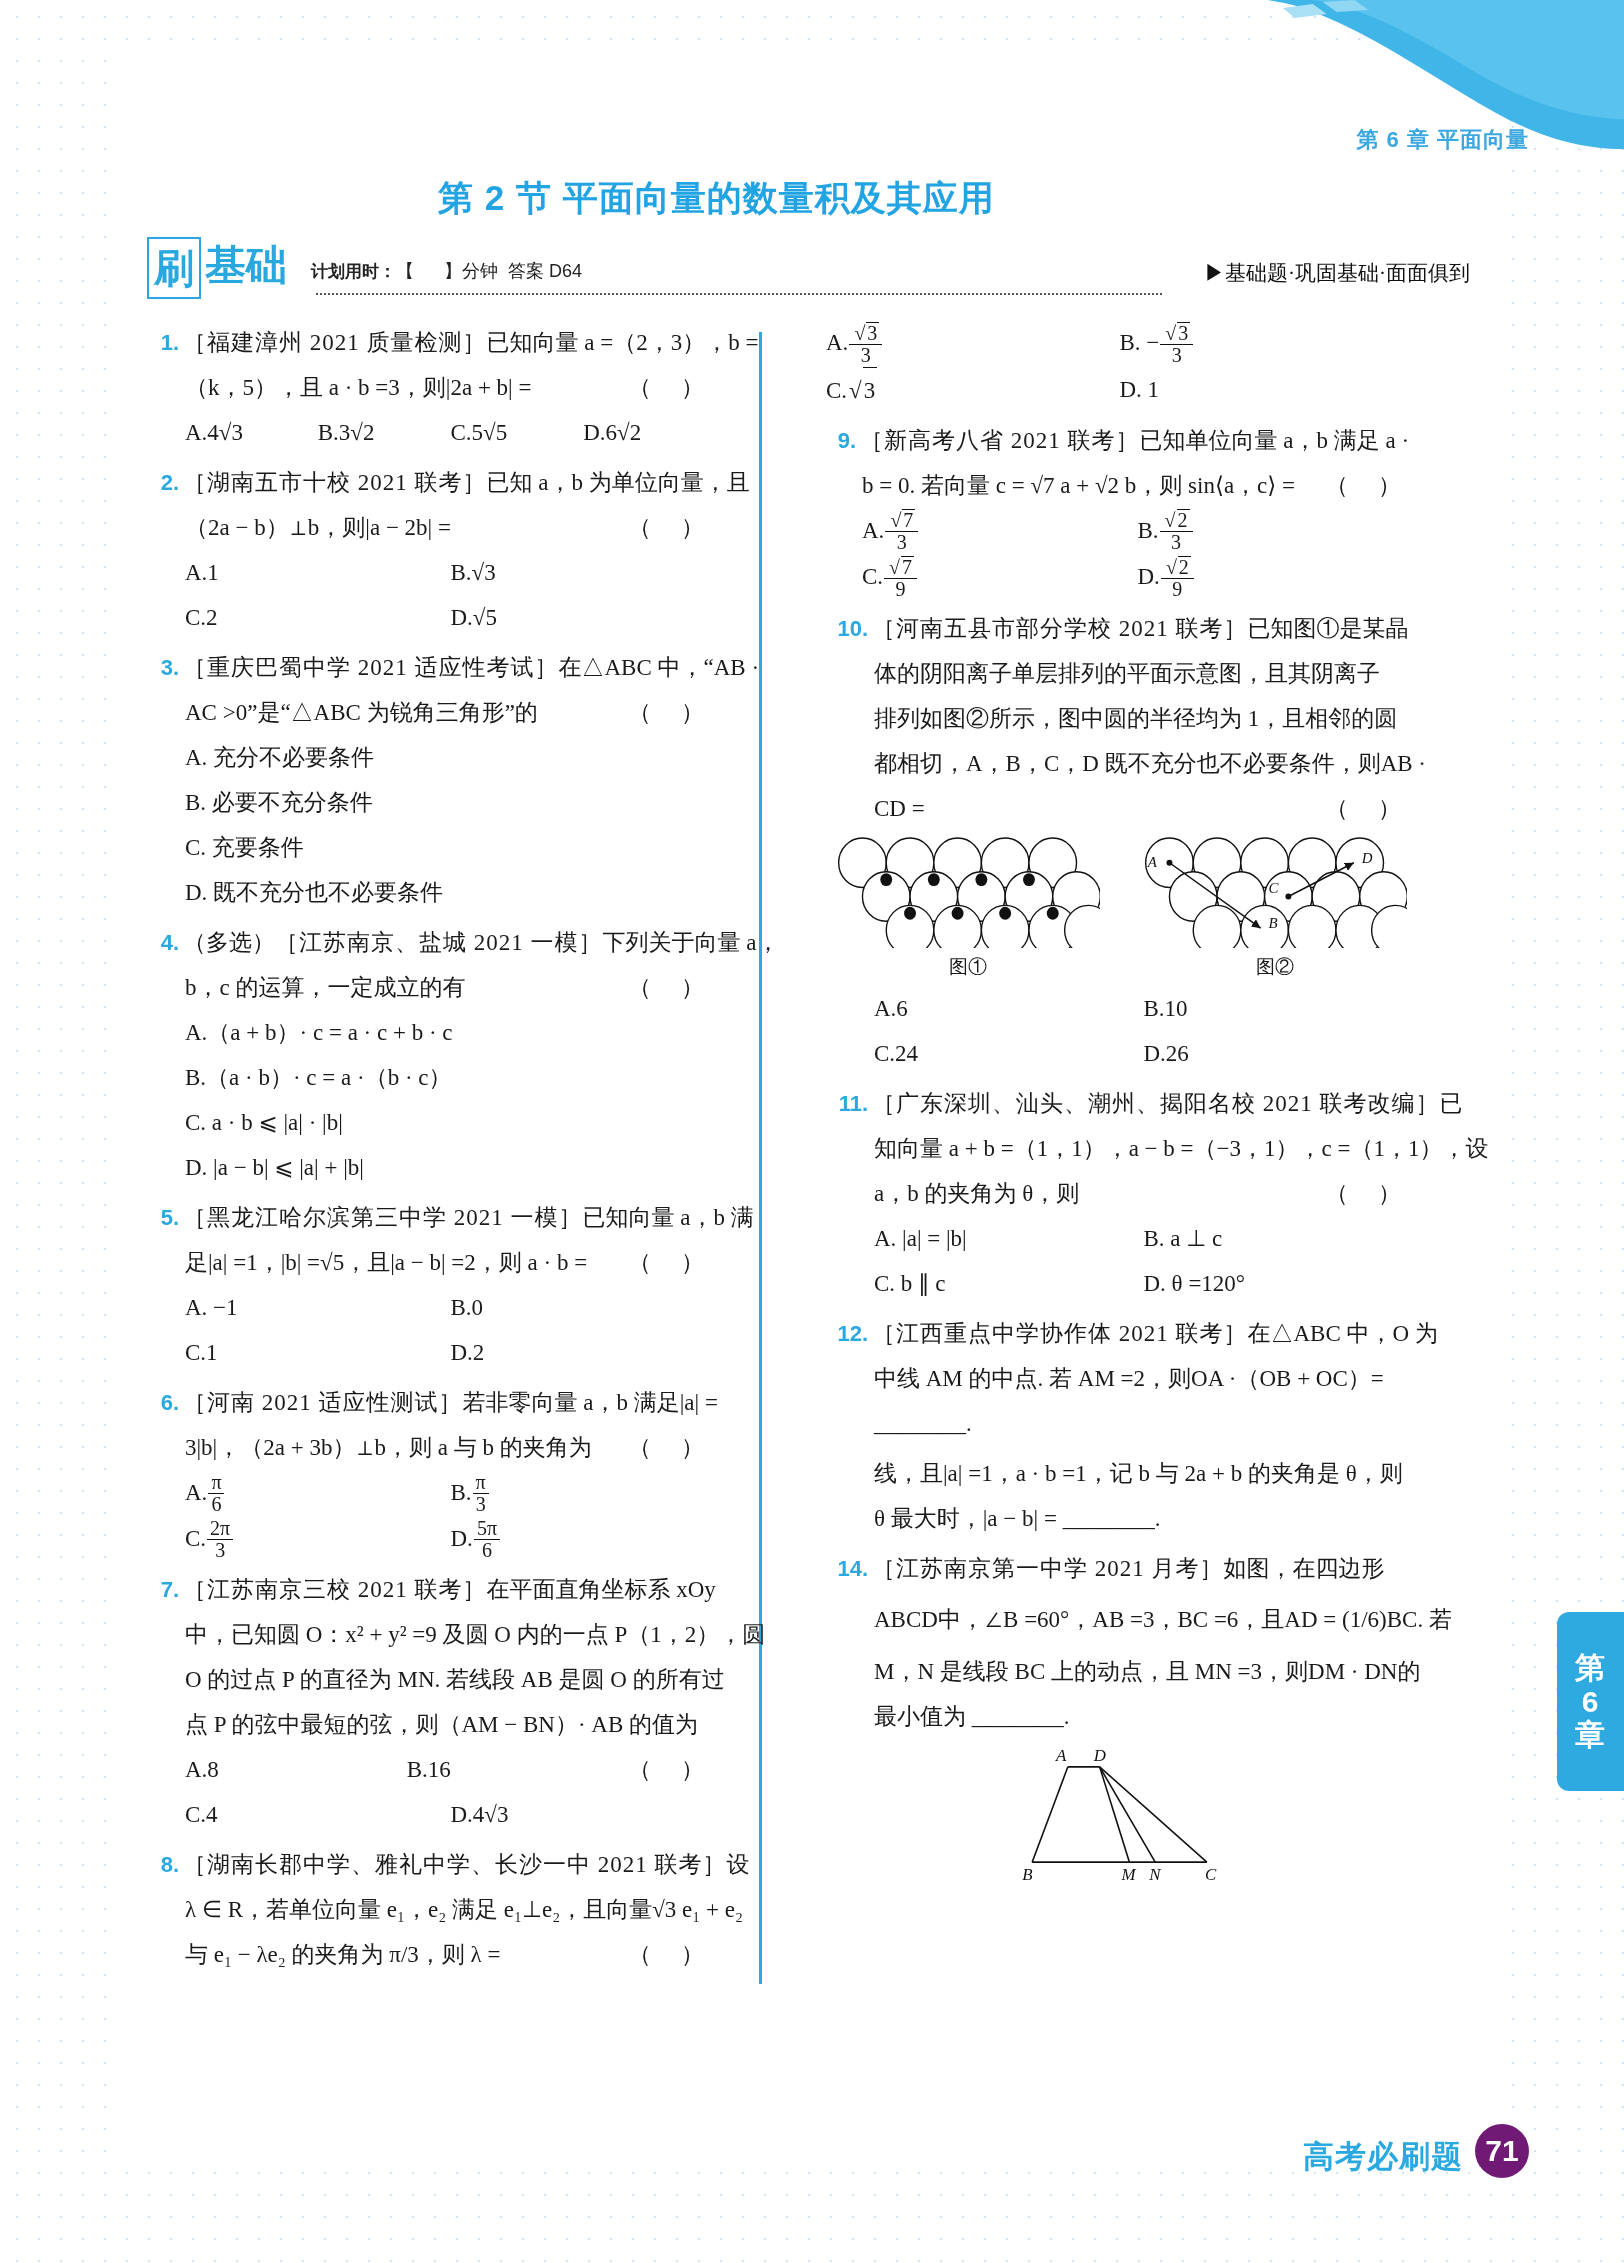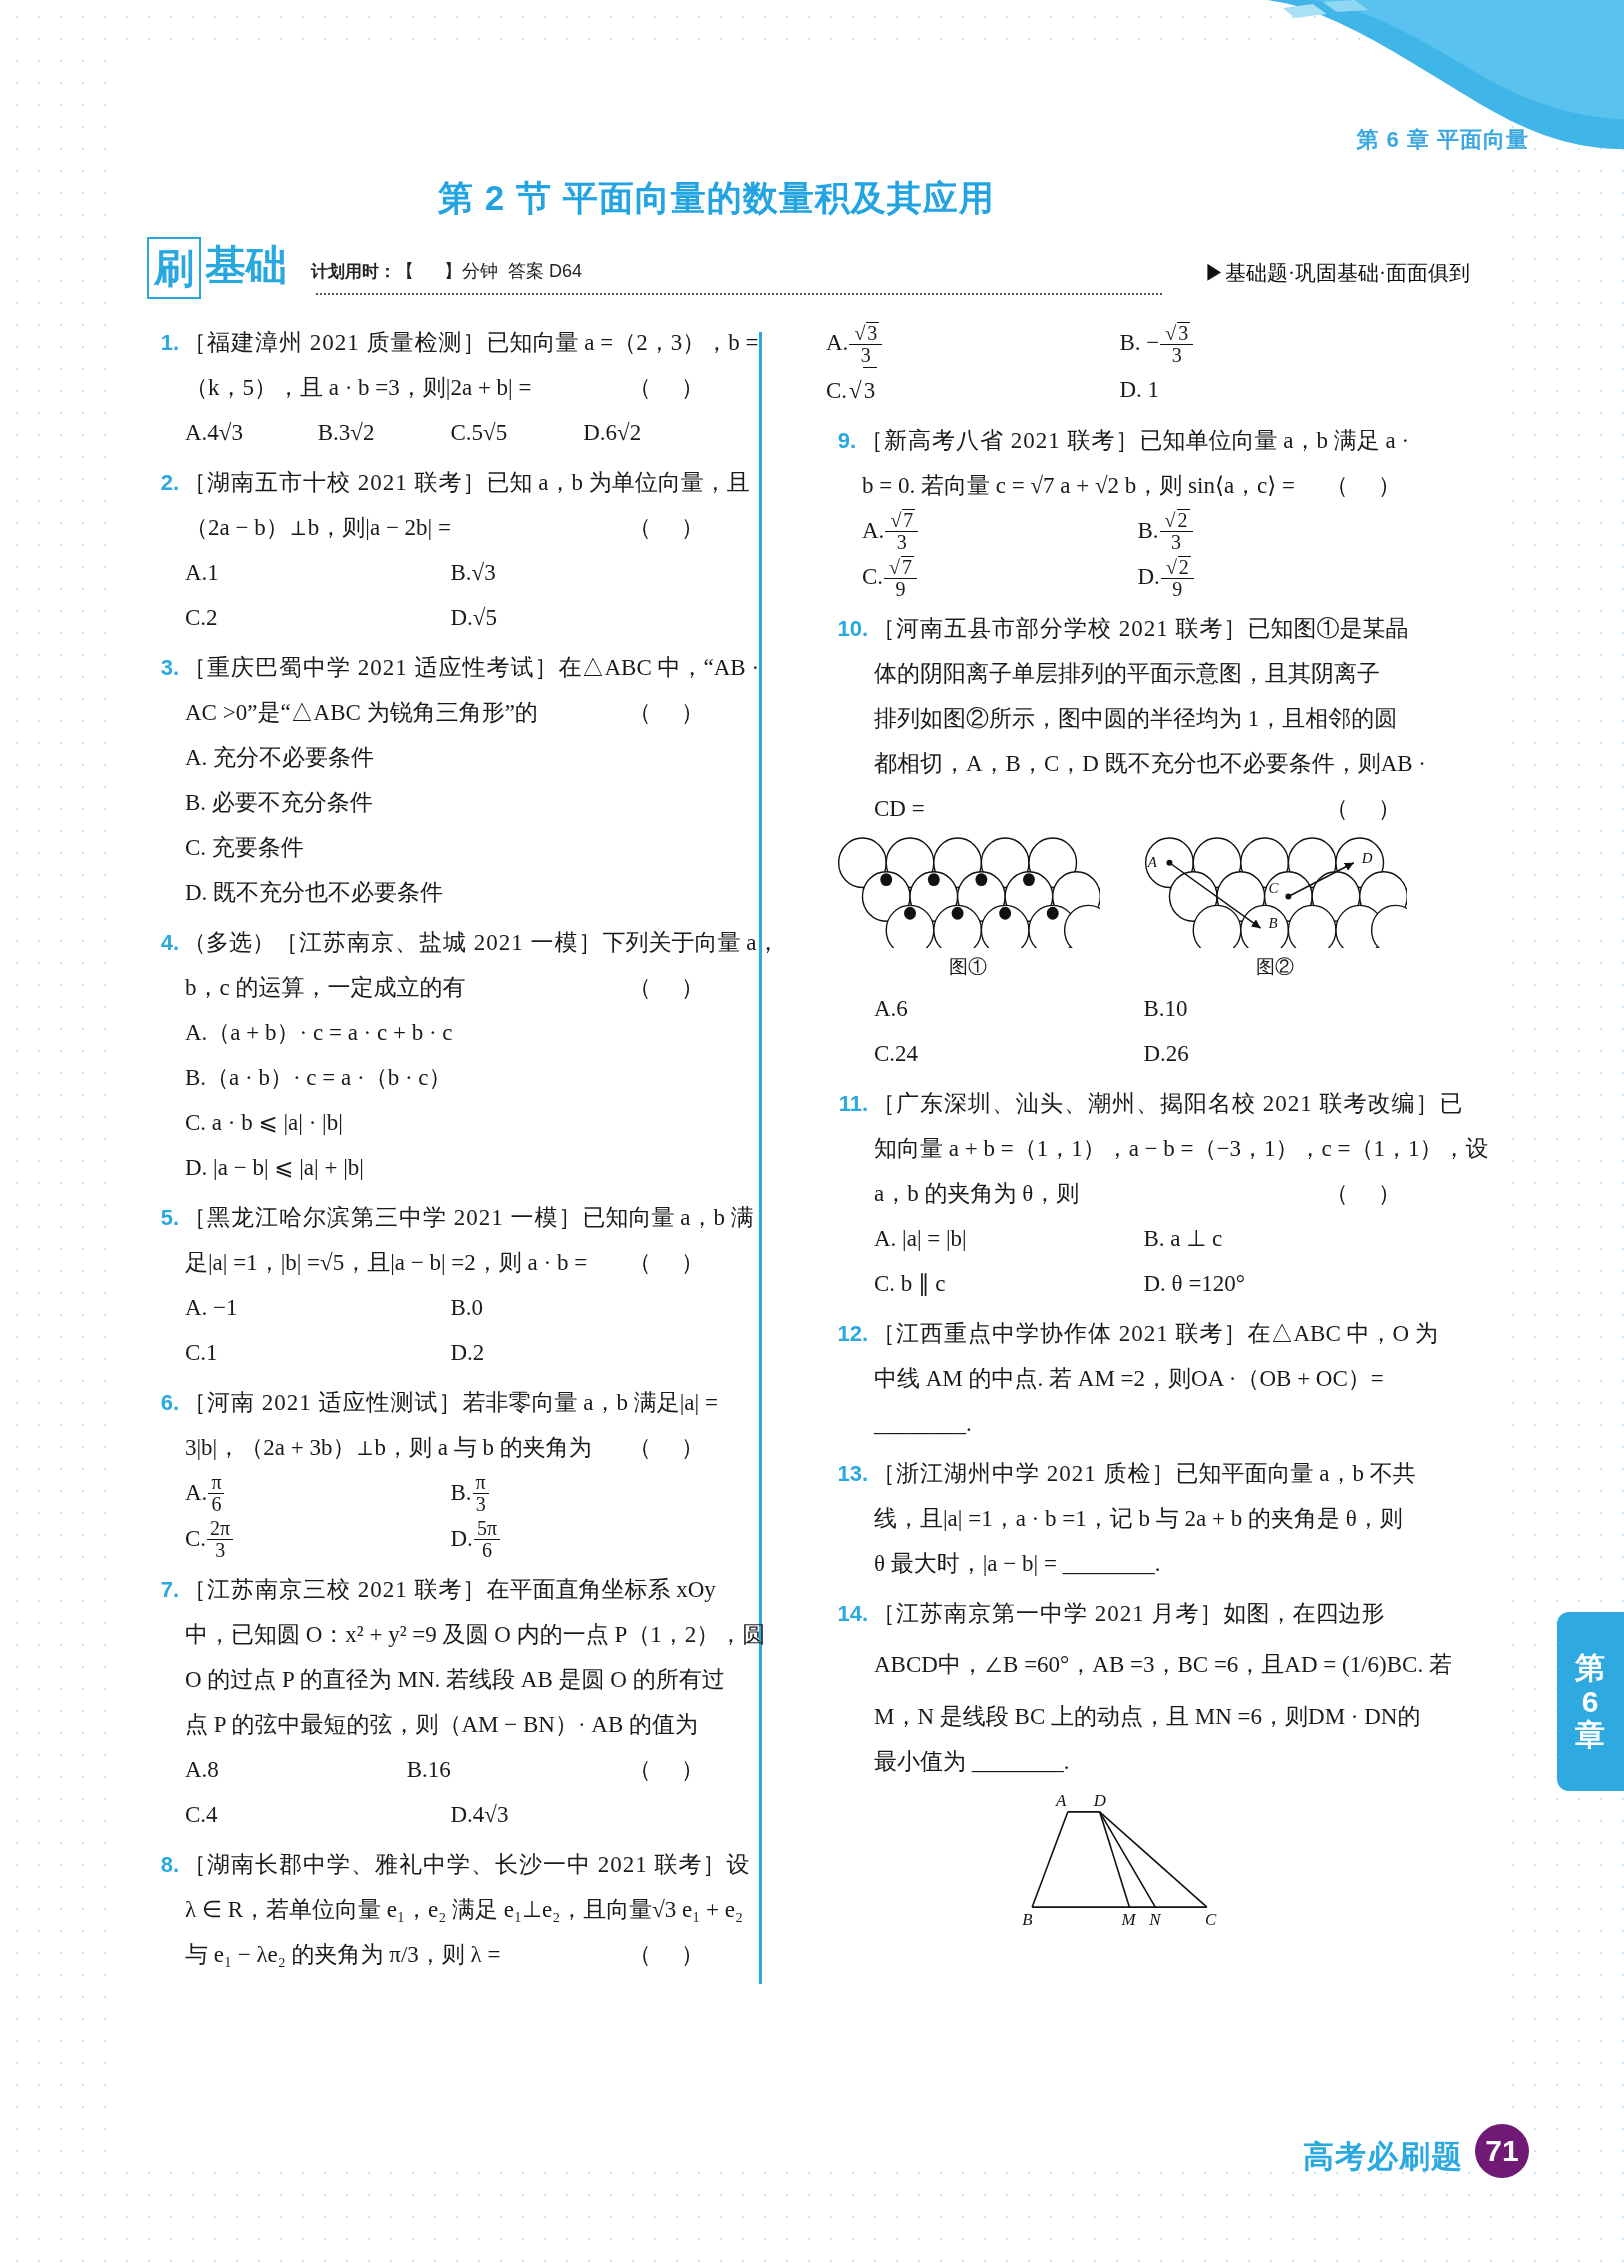--- a/index.html
+++ b/index.html
@@ -392,29 +392,28 @@
     </div>
   </div>
 
   <div class="q">
     <div class="qline"><span class="qnum qnum2">12.</span><span class="src">［江西重点中学协作体 2021 联考］</span><span>在△ABC 中，O 为</span></div>
     <div class="qline indent2"><span>中线 AM 的中点. 若 AM =2，则OA ·（OB + OC）=</span></div>
     <div class="qline indent2"><span>________.</span></div>
   </div>
 
   <div class="q">
-    <div class="qline"><span class="qnum qnum2">13.</span><span class="src">［浙江湖州中学 2021 质检］</span><span>已知平面向量 a，b 不共</span></div>
     <div class="qline indent2"><span>线，且|a| =1，a · b =1，记 b 与 2a + b 的夹角是 θ，则</span></div>
     <div class="qline indent2"><span>θ 最大时，|a − b| = ________.</span></div>
   </div>
 
   <div class="q">
     <div class="qline"><span class="qnum qnum2">14.</span><span class="src">［江苏南京第一中学 2021 月考］</span><span>如图，在四边形</span></div>
     <div class="qline indent2" style="line-height:58px;"><span>ABCD中，∠B =60°，AB =3，BC =6，且AD = (1/6)BC. 若</span></div>
-    <div class="qline indent2"><span>M，N 是线段 BC 上的动点，且 MN =6，则DM · DN的</span></div>
+    <div class="qline indent2"><span>M，N 是线段 BC 上的动点，且 MN =3，则DM · DN的</span></div>
     <div class="qline indent2"><span>最小值为 ________.</span></div>
 
     <div style="display:flex;justify-content:center;padding-top:6px;">
       <svg width="299" height="139" viewBox="0 0 300 140">
         <g stroke="#111" stroke-width="1.6" fill="none">
           <line x1="62" y1="118" x2="98" y2="22"></line>
           <line x1="98" y1="22" x2="130" y2="22"></line>
           <line x1="62" y1="118" x2="238" y2="118"></line>
           <line x1="130" y1="22" x2="238" y2="118"></line>
           <line x1="130" y1="22" x2="160" y2="118"></line>

